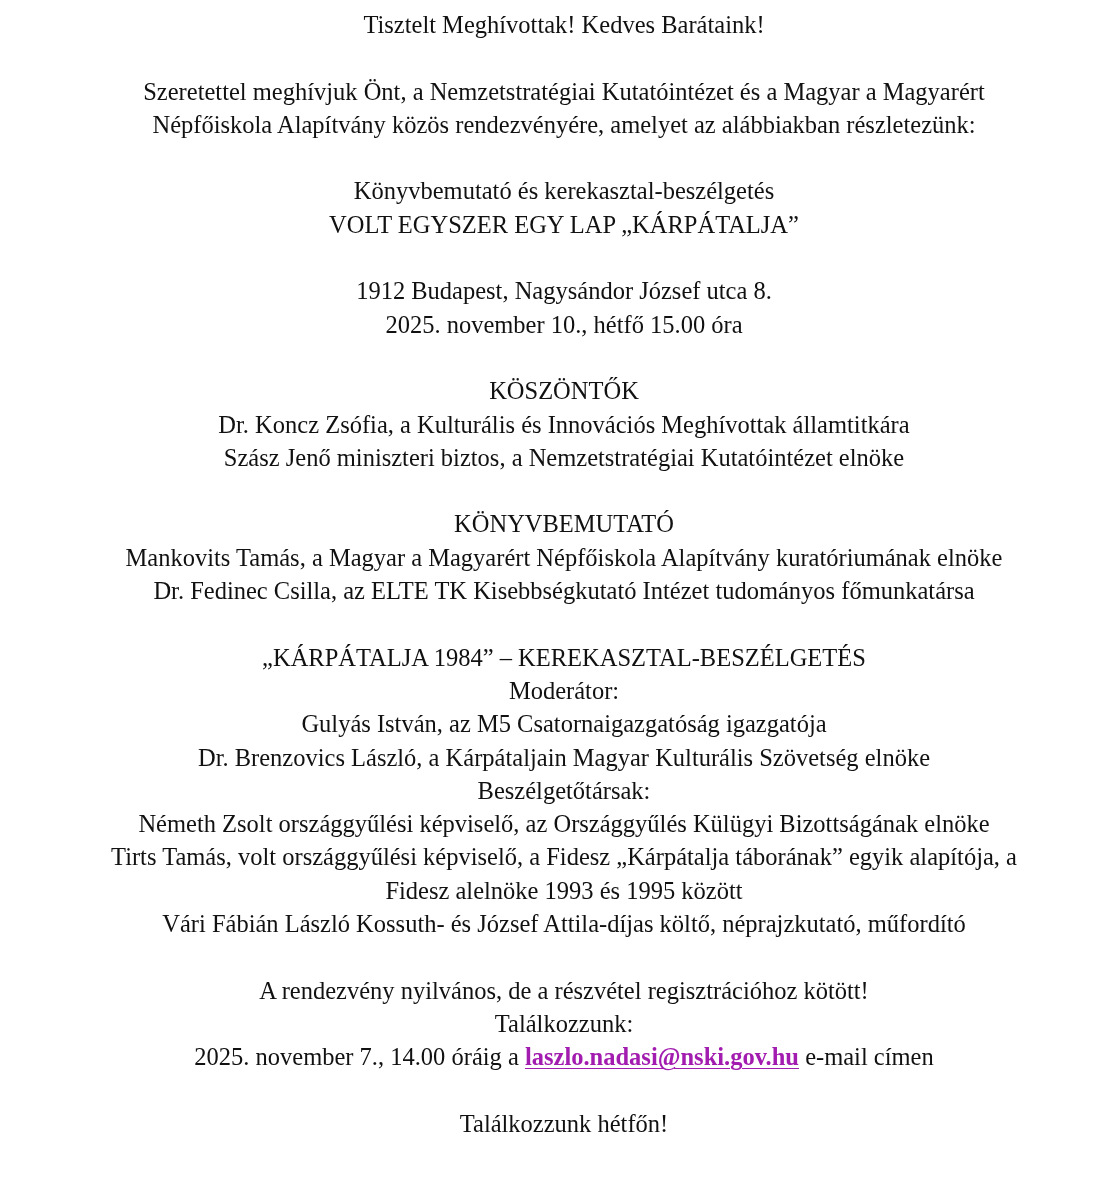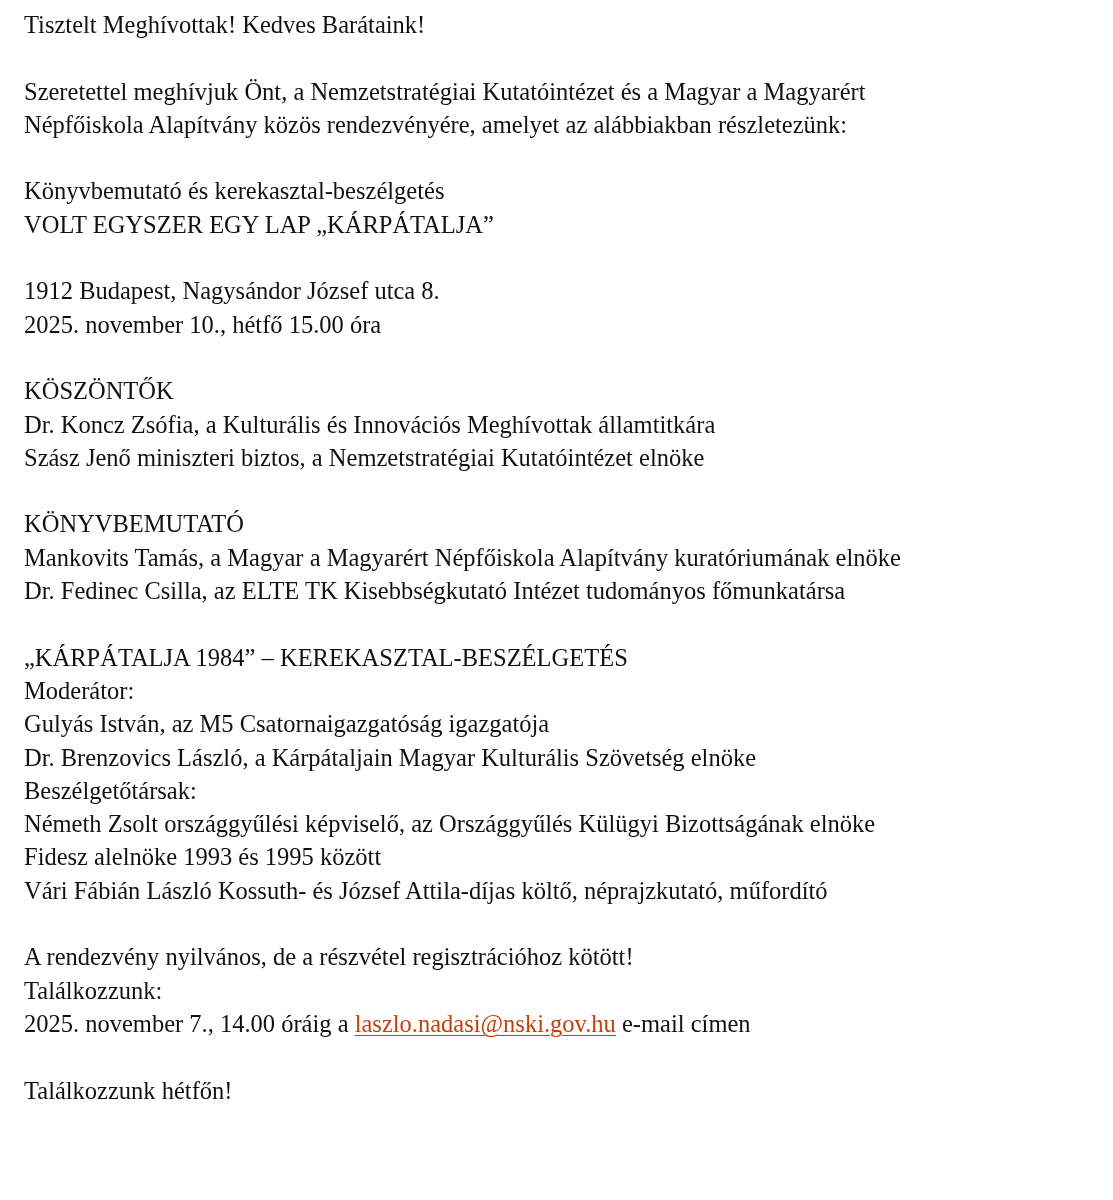--- a/index.html
+++ b/index.html
@@ -20,30 +20,32 @@
       left: 24px;
       top: 8px;
       width: 1080px;
       font-size: 24.5px;
       line-height: 33.3px;
     }
     .line {
       display: block;
       white-space: nowrap;
       min-height: 33.3px;
+      text-align: center;
     }
     .gap {
       display: block;
       height: 33.3px;
     }
     .email-link {
-      color: #c2410c;
+      color: #a21caf;
       text-decoration: underline;
       text-decoration-thickness: 1px;
       text-underline-offset: 3px;
+      font-weight: bold;
     }
   </style>
 </head>
 <body>
 
 <div class="doc">
   <span class="line">Tisztelt Meghívottak! Kedves Barátaink!</span>
   <span class="gap"></span>
 
   <span class="line">Szeretettel meghívjuk Önt, a Nemzetstratégiai Kutatóintézet és a Magyar a Magyarért</span>
@@ -67,20 +69,21 @@
   <span class="line">Mankovits Tamás, a Magyar a Magyarért Népfőiskola Alapítvány kuratóriumának elnöke</span>
   <span class="line">Dr. Fedinec Csilla, az ELTE TK Kisebbségkutató Intézet tudományos főmunkatársa</span>
   <span class="gap"></span>
 
   <span class="line">„KÁRPÁTALJA 1984” – KEREKASZTAL-BESZÉLGETÉS</span>
   <span class="line">Moderátor:</span>
   <span class="line">Gulyás István, az M5 Csatornaigazgatóság igazgatója</span>
   <span class="line">Dr. Brenzovics László, a Kárpátaljain Magyar Kulturális Szövetség elnöke</span>
   <span class="line">Beszélgetőtársak:</span>
   <span class="line">Németh Zsolt országgyűlési képviselő, az Országgyűlés Külügyi Bizottságának elnöke</span>
+  <span class="line">Tirts Tamás, volt országgyűlési képviselő, a Fidesz „Kárpátalja táborának” egyik alapítója, a</span>
   <span class="line">Fidesz alelnöke 1993 és 1995 között</span>
   <span class="line">Vári Fábián László Kossuth- és József Attila-díjas költő, néprajzkutató, műfordító</span>
   <span class="gap"></span>
 
   <span class="line">A rendezvény nyilvános, de a részvétel regisztrációhoz kötött!</span>
   <span class="line">Találkozzunk:</span>
   <span class="line">
     <span>2025. november 7., 14.00 óráig a</span>
     <a class="email-link" href="mailto:laszlo.nadasi@nski.gov.hu">laszlo.nadasi@nski.gov.hu</a>
     <span>e-mail címen</span>

